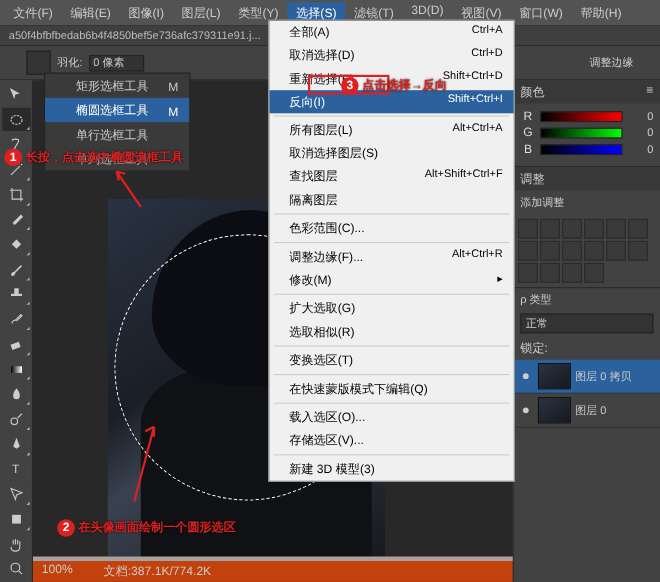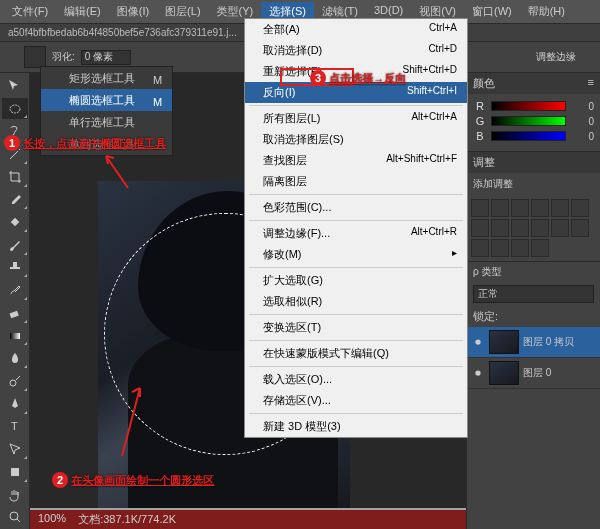--- a/index.html
+++ b/index.html
@@ -59,24 +59,24 @@
 .layerrow { display: flex; align-items: center; padding: 3px 4px; gap: 4px; border-bottom: 1px solid #333; }
 .layerrow.sel { background: #2b629e; }
 .eye { width: 14px; height: 14px; }
 .thumb { width: 30px; height: 24px; background: #222; border: 1px solid #111; }
 .lname { font-size: 10px; flex: 1; }
 .ctrl { display:flex; padding:3px 6px; gap:4px; align-items:center; }
 .combo { background:#333; border:1px solid #222; padding:1px 4px; font-size:10px; flex:1; }
 
 .ann { position: absolute; z-index: 30; font-size: 12px; font-weight: bold; }
 .ann-num { display: inline-block; width: 16px; height: 16px; background: #e02020; color: #fff; border-radius: 50%; text-align: center; line-height: 16px; font-size: 11px; }
-.ann-txt { color: #e02020; text-shadow: 0 0 2px #000; text-decoration: underline; }
+.ann-txt { color: #e02020; text-shadow: 0 0 2px #000; }
 .arrow { position:absolute; z-index:29; stroke:#e02020; fill:#e02020; }
 
-.statusbar { position:absolute; bottom:0; left:30px; right:134px; background:#7f1d1d; padding:2px 8px; font-size:10px; display:flex; gap:12px; border-top:2px solid #a3a3a3; }
+.statusbar { position:absolute; bottom:0; left:30px; right:134px; background:#c2410c; padding:2px 8px; font-size:10px; display:flex; gap:28px; border-top:4px solid #a3a3a3; }
 </style>
 </head>
 <body>
 
 <div class="menubar">
     <div class="mitem">文件(F)</div>
     <div class="mitem">编辑(E)</div>
     <div class="mitem">图像(I)</div>
     <div class="mitem">图层(L)</div>
     <div class="mitem">类型(Y)</div>

